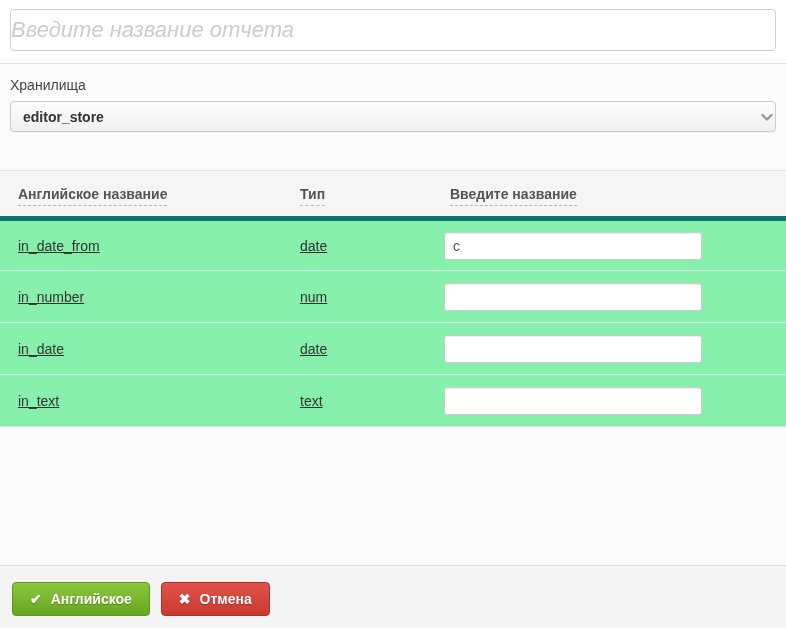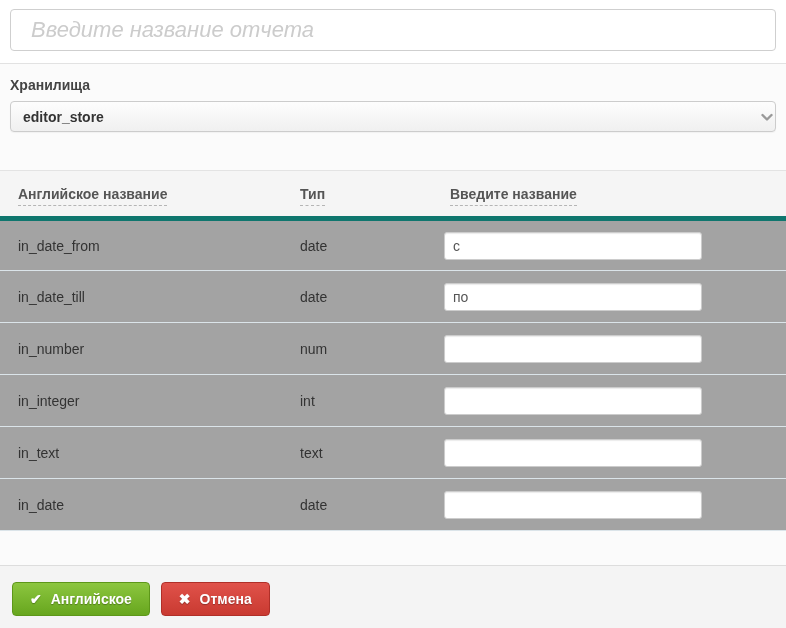--- a/index.html
+++ b/index.html
@@ -17,21 +17,21 @@
     background: #ffffff;
     border-bottom: 1px solid #e2e2e2;
   }
   .report-name-input {
     display: block;
     width: 766px;
     height: 42px;
     margin: 9px 10px 0 10px;
     border: 1px solid #cfcfcf;
     border-radius: 4px;
-    padding: 0 20px;
+    padding: 0 0;
     font-family: "Liberation Sans", sans-serif;
     font-size: 22px;
     color: #444;
     background: #fff;
     outline: none;
   }
   .report-name-input::placeholder {
     color: #cccccc;
     font-style: italic;
     opacity: 1;
@@ -39,21 +39,21 @@
 
   
   .main {
     height: 501px;
     background: #fbfbfb;
     overflow: hidden;
   }
   .field-label {
     margin: 13px 10px 7px 10px;
     font-size: 14px;
-    font-weight: bold;
+    font-weight: normal;
     color: #444;
     height: 17px;
     line-height: 17px;
   }
   .select {
     width: 766px;
     height: 31px;
     margin: 0 10px;
     border: 1px solid #ccc;
     border-radius: 4px;
@@ -85,25 +85,26 @@
     color: #555;
     font-weight: bold;
     cursor: pointer;
   }
   .th-label {
     border-bottom: 1px dashed #b5b5b5;
     padding-bottom: 3px;
   }
   table.params td {
     height: 52px;
-    background: #a3a3a3;
+    background: #86efac;
     border-bottom: 1px solid #dbe4e9;
     font-size: 14px;
     color: #333;
     vertical-align: middle;
+    text-decoration: underline;
   }
   .col-en  { width: 300px; }
   .col-type{ width: 144px; }
   .col-ru  { width: 342px; }
   th.c1, td.c1 { padding-left: 18px; }
   th.c3 { padding-left: 6px; }
   .ru-input {
     width: 258px;
     height: 28px;
     border: 1px solid #ccc;
@@ -194,50 +195,36 @@
       </thead>
       <tbody>
         <tr>
           <td class="c1">in_date_from</td>
           <td class="c2">date</td>
           <td class="c3">
             <input class="ru-input" type="text" value="с" style="">
           </td>
         </tr>
         <tr>
-          <td class="c1">in_date_till</td>
-          <td class="c2">date</td>
-          <td class="c3">
-            <input class="ru-input" type="text" value="по" style="">
-          </td>
-        </tr>
-        <tr>
           <td class="c1">in_number</td>
           <td class="c2">num</td>
           <td class="c3">
             <input class="ru-input" type="text" value="" style="">
           </td>
         </tr>
         <tr>
-          <td class="c1">in_integer</td>
-          <td class="c2">int</td>
+          <td class="c1">in_date</td>
+          <td class="c2">date</td>
           <td class="c3">
             <input class="ru-input" type="text" value="" style="">
           </td>
         </tr>
         <tr>
           <td class="c1">in_text</td>
           <td class="c2">text</td>
-          <td class="c3">
-            <input class="ru-input" type="text" value="" style="">
-          </td>
-        </tr>
-        <tr>
-          <td class="c1">in_date</td>
-          <td class="c2">date</td>
           <td class="c3">
             <input class="ru-input" type="text" value="" style="">
           </td>
         </tr>
       </tbody>
     </table>
 
     <div class="spacer"></div>
   </div>
 

